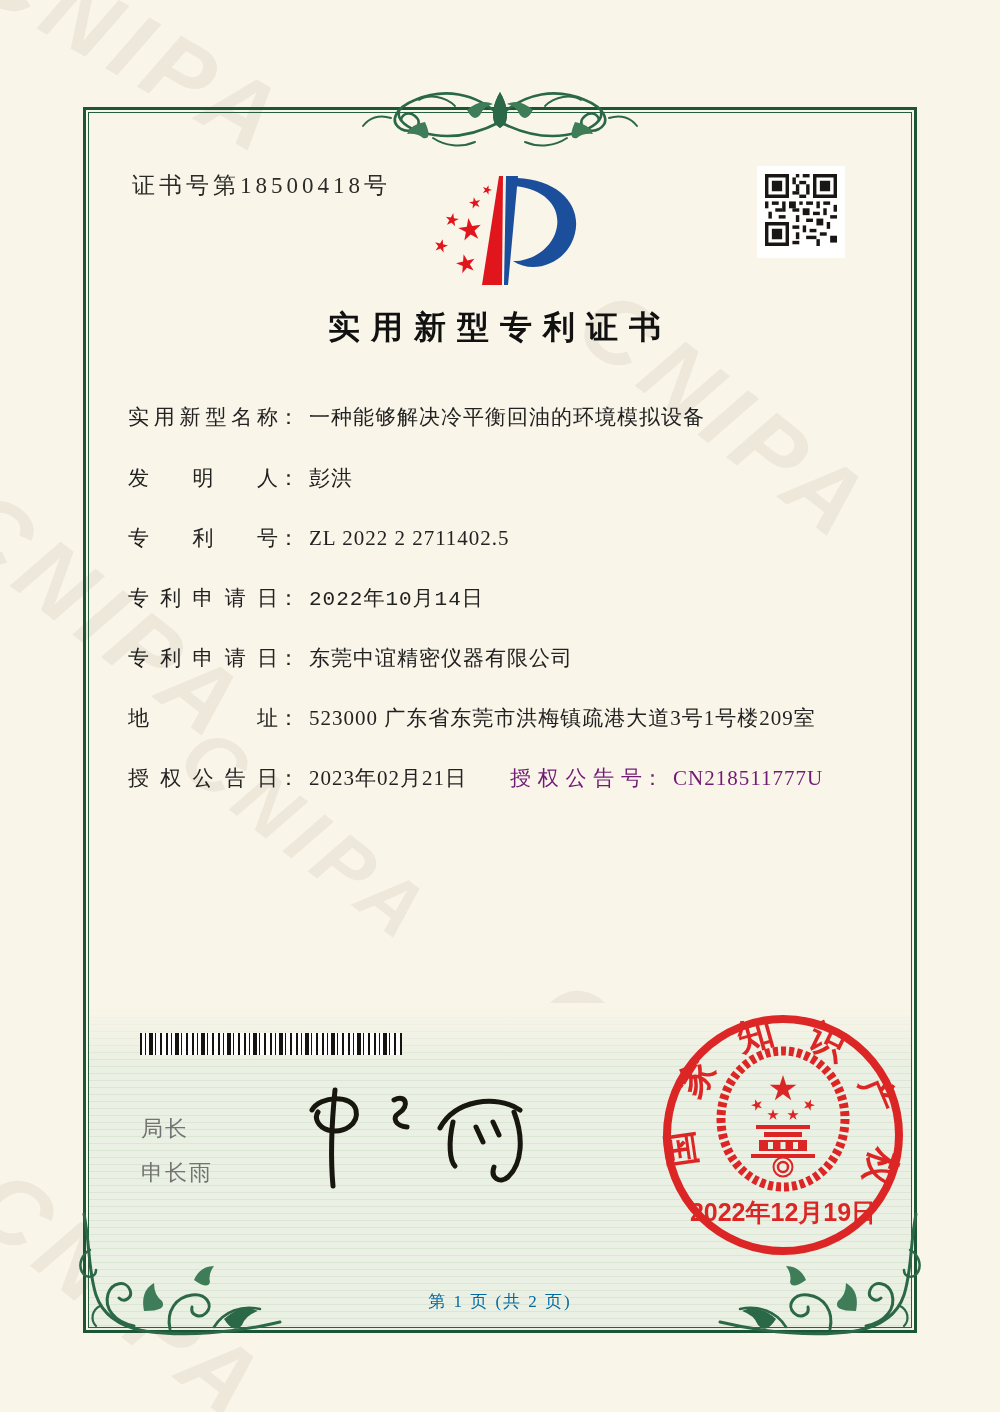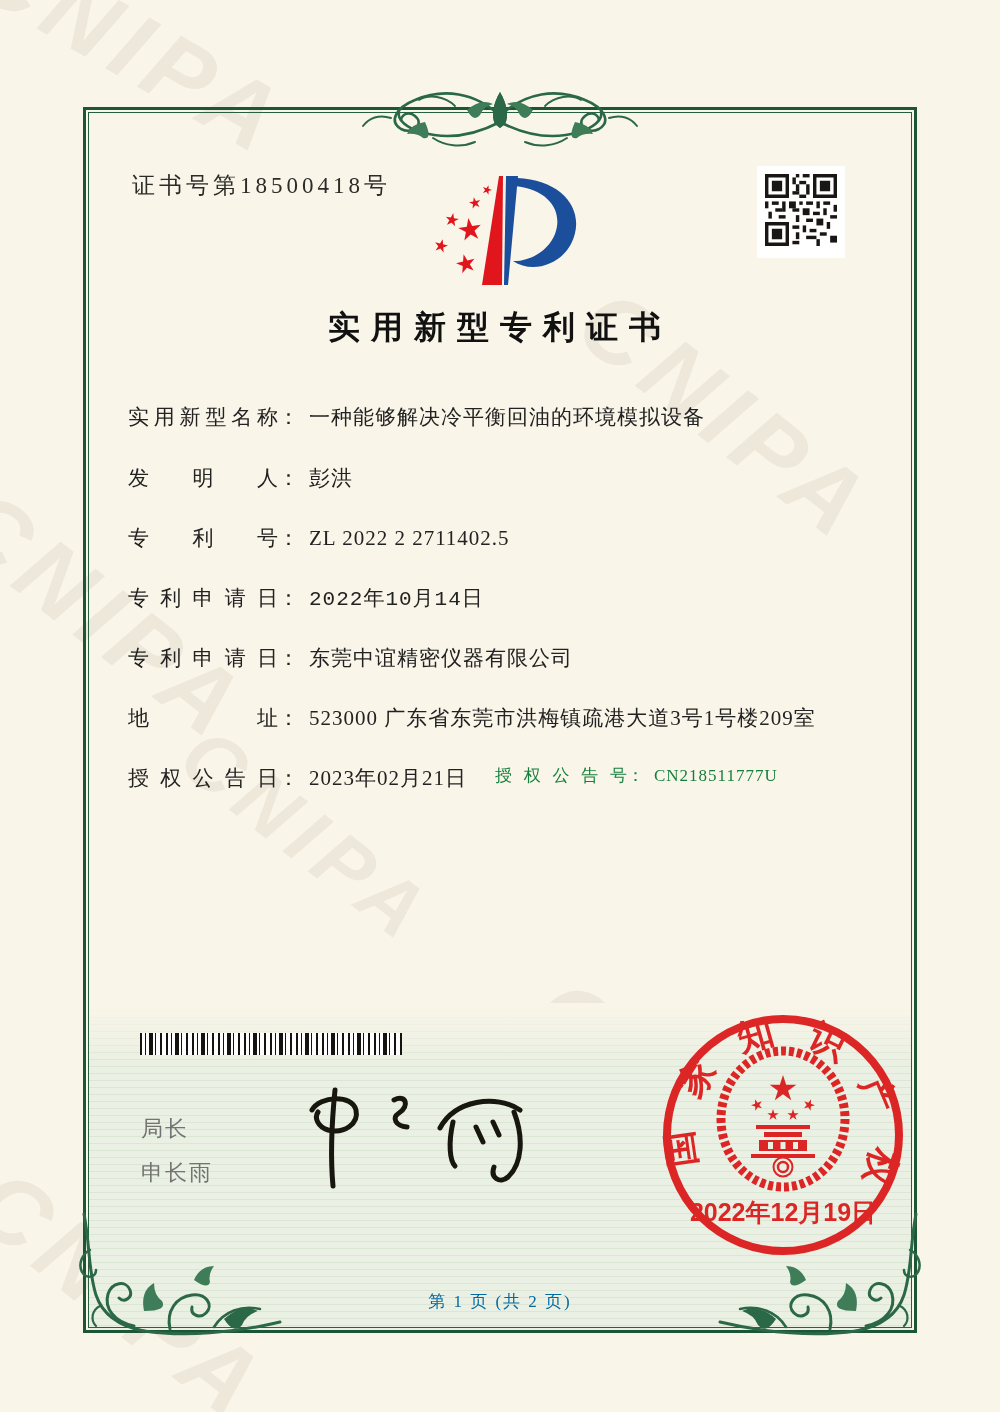--- a/index.html
+++ b/index.html
@@ -37,21 +37,21 @@
   .content{position:absolute;inset:0;z-index:6;}
   .cert-no{position:absolute;left:132px;top:170px;font-size:23px;letter-spacing:4px;color:#2b2b28;}
   .logo{position:absolute;left:425px;top:158px;}
   .qr{position:absolute;left:757px;top:166px;background:#fff;padding:8px;}
   .title{position:absolute;left:0;top:306px;width:100%;text-align:center;
     font-size:32px;font-weight:bold;letter-spacing:11px;color:#111;}
   .field{position:absolute;left:128px;font-size:21px;white-space:nowrap;color:#222;}
   .flabel{display:inline-block;width:150px;text-align:justify;text-align-last:justify;vertical-align:bottom;}
   .fcolon{display:inline-block;margin-right:10px;}
   .fvalue{letter-spacing:1px;}
-  .field2{position:absolute;left:495px;font-size:17px;white-space:nowrap;color:#15803d;}
+  .field2{position:absolute;left:510px;font-size:21px;white-space:nowrap;color:#701a75;}
   .flabel2{display:inline-block;width:132px;text-align:justify;text-align-last:justify;vertical-align:bottom;}
   .body-text{position:absolute;left:128px;top:810px;width:752px;
     font-size:19px;line-height:27px;color:#25251f;text-align:justify;}
   .body-text p{margin:0 0 9px 0;text-indent:2em;}
   .barcode{position:absolute;left:140px;top:1033px;width:262px;height:22px;background:#fff;
     background-image:repeating-linear-gradient(90deg,
       #151310 0 2px,#fff 2px 5px,#151310 5px 6px,#fff 6px 9px,
       #151310 9px 13px,#fff 13px 15px,#151310 15px 16px,#fff 16px 20px,
       #151310 20px 22px,#fff 22px 26px);}
   .signer{position:absolute;left:141px;font-family:"Liberation Sans","DejaVu Sans",sans-serif;

